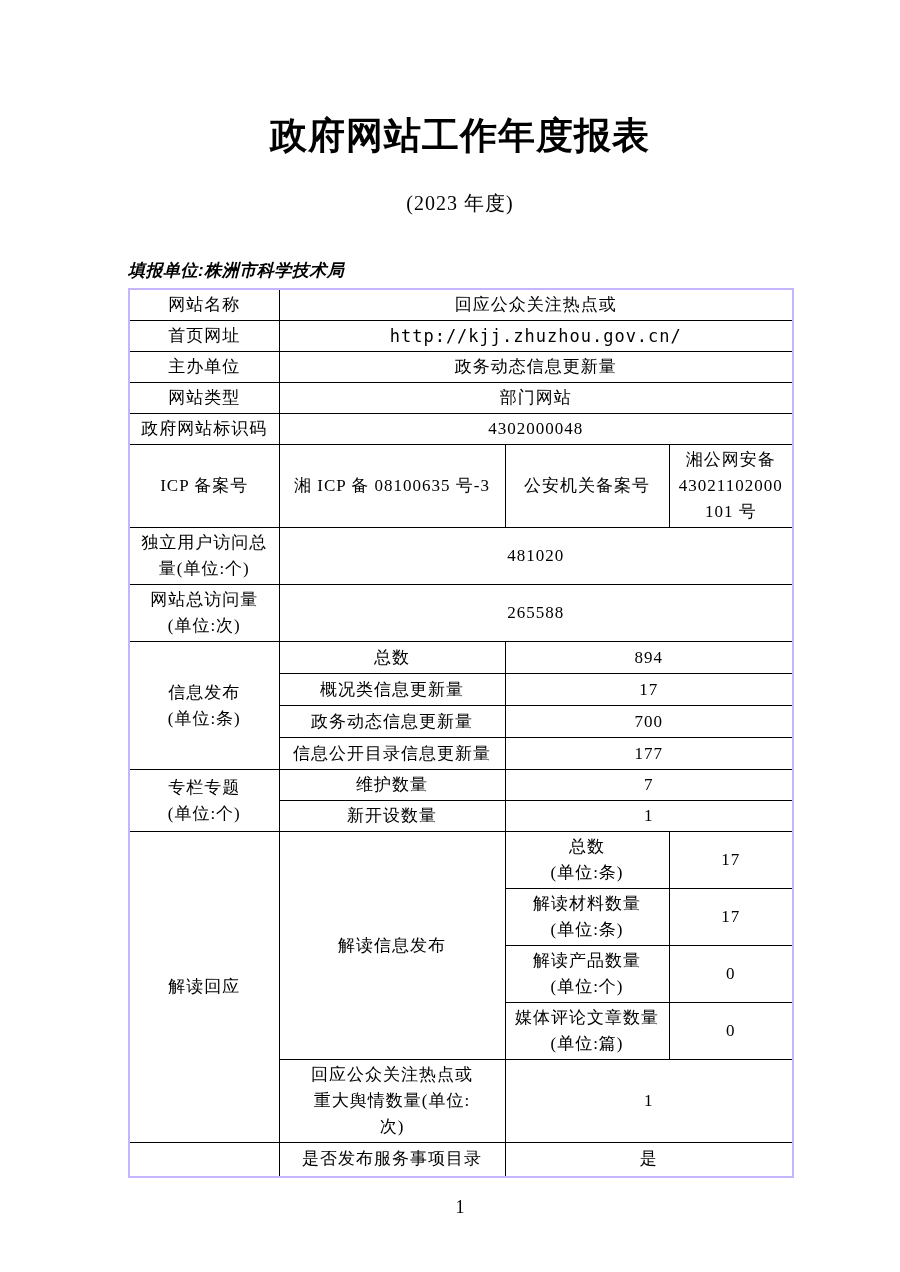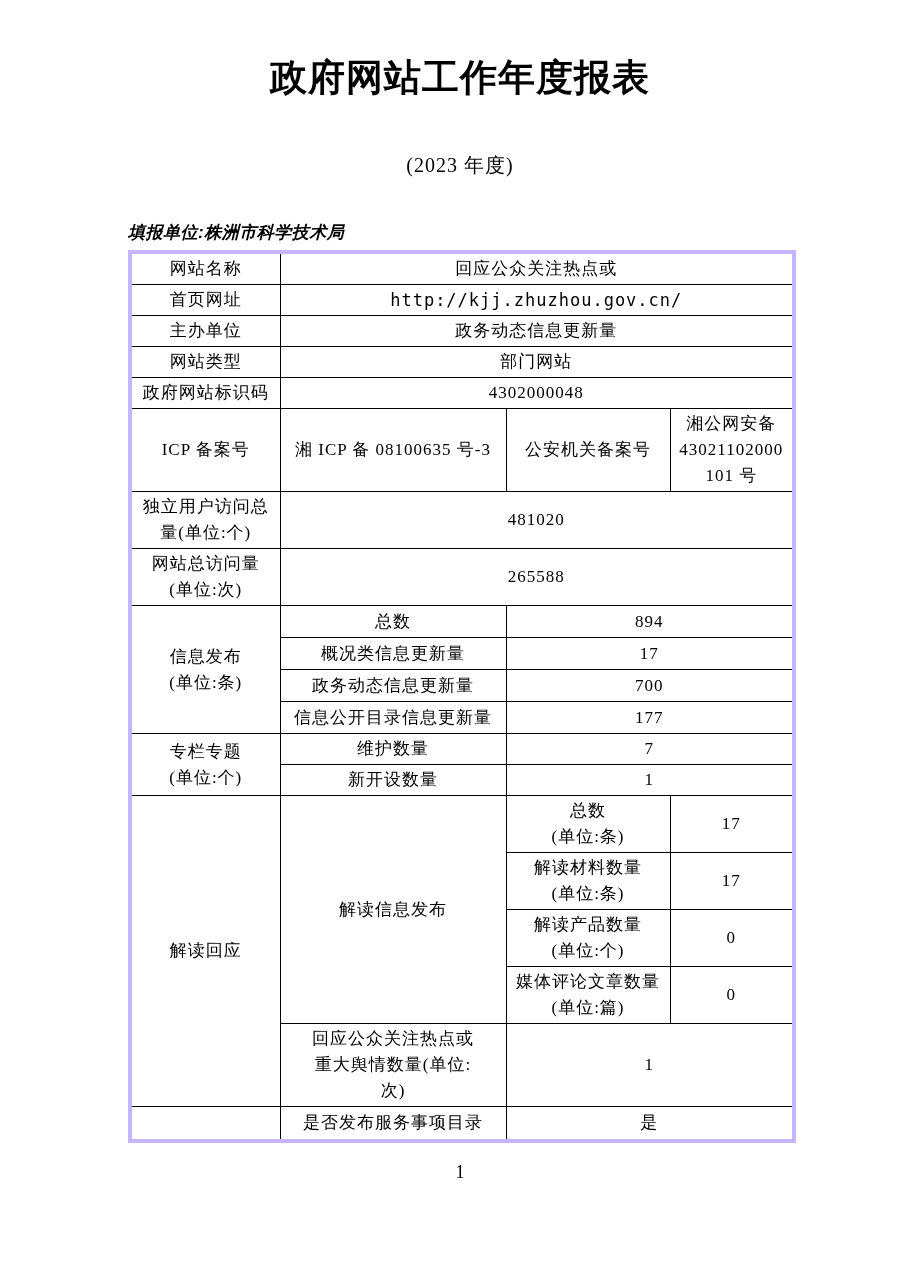--- a/index.html
+++ b/index.html
@@ -4,55 +4,55 @@
 <style>
   html, body { margin: 0; padding: 0; background: #ffffff; }
   .page {
     position: relative;
     width: 900px;
     height: 1272px;
     background: #ffffff;
     color: #000000;
     font-family: "Liberation Serif", "DejaVu Serif", serif;
     box-sizing: border-box;
-    padding-top: 54px;
+    padding-top: 112px;
   }
   .content { width: 664px; margin-left: 128px; }
   .title {
     margin: 0;
     text-align: center;
     font-family: "Liberation Sans", "DejaVu Sans", sans-serif;
     font-weight: bold;
     font-size: 37px;
     line-height: 48px;
     letter-spacing: 1px;
     color: #000000;
   }
   .subtitle {
-    margin-top: 52px;
+    margin-top: 32px;
     text-align: center;
     font-size: 20px;
     line-height: 22px;
     letter-spacing: 1px;
   }
   .unit {
     margin-top: 47px;
     font-family: "Liberation Sans", "DejaVu Sans", sans-serif;
     font-weight: bold;
     font-size: 17px;
     line-height: 20px;
     letter-spacing: 0.5px;
     font-style: italic;
   }
   table.report {
     margin-top: 7px;
     border-collapse: collapse;
     table-layout: fixed;
     width: 664px;
-    border: 4px solid #c4b5fd;
+    border: 2px solid #c4b5fd;
   }
   table.report td {
     border: 1px solid #000000;
     font-size: 17px;
     line-height: 26px;
     letter-spacing: 1px;
     text-align: center;
     vertical-align: middle;
     padding: 2px 4px;
     overflow: hidden;

